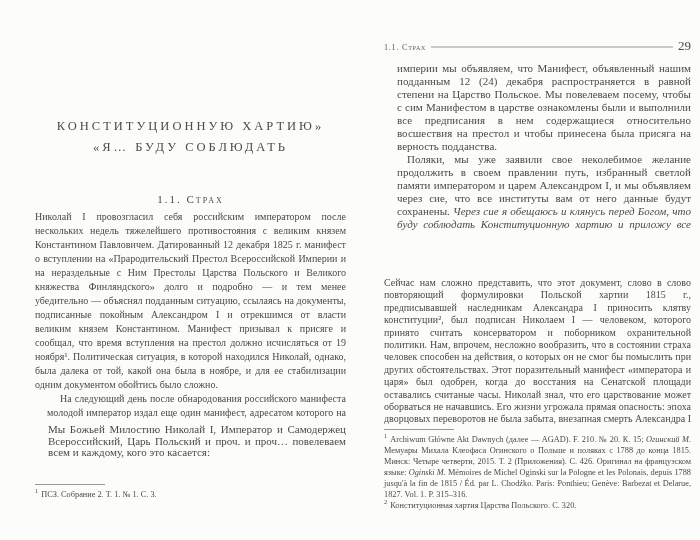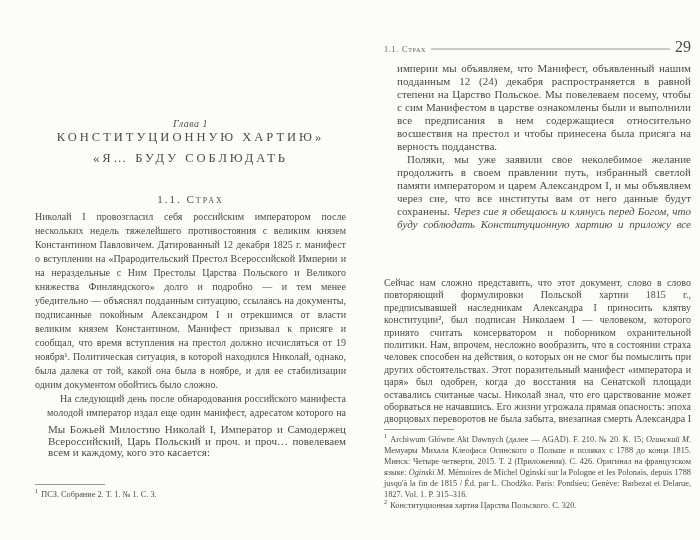--- a/index.html
+++ b/index.html
@@ -45,31 +45,30 @@
   .page-right .fn-block { top:429px; }
   .fn-rule { width:70px; border-top:1px solid var(--rule,#97958f); margin-bottom:4px; }
   .fn p { margin:0; }
   .fnm { font-size:6.5px; vertical-align:super; line-height:0; margin-right:3px; }
 
   
   .running-head { position:absolute; top:38px; left:0; right:0;
     display:flex; align-items:baseline; font-size:8px; color:#5c5a55; }
   .rh-title { font-variant:small-caps; letter-spacing:.8px; white-space:nowrap; }
   .rh-rule { flex:1; border-bottom:1px solid var(--rule,#a09e99); margin:0 5px; transform:translateY(-2.5px); }
-  .rh-page { font-size:16px; color:var(--text,#4c4a45); }
+  .rh-page { font-size:13px; color:var(--text,#4c4a45); }
 </style>
 </head>
 <body>
 
 <div class="spread">
 
   <div class="page page-left">
 
     <div class="chapter-block">
-      <div class="chapter-label">Глава 1</div>
       <div class="chapter-title" style="margin-top:0">КОНСТИТУЦИОННУЮ ХАРТИЮ»</div>
       <div class="chapter-title">«Я… БУДУ СОБЛЮДАТЬ</div>
     </div>
 
     <div class="section-heading">1.1. Страх</div>
 
     <div class="body-block">
       <p><span>Николай I провозгласил себя российским императором после нескольких недель тяжелейшего противостояния с великим князем Константином Павловичем. Датированный 12 декабря 1825 г. манифест о вступлении на «Прародительский Престол Всероссийской Империи и на нераздельные с Ним Престолы Царства Польского и Великого княжества Финляндского» долго и подробно — и тем менее убедительно — объяснял подданным ситуацию, ссылаясь на документы, подписанные покойным Александром I и отрекшимся от власти великим князем Константином. Манифест призывал к присяге и сообщал, что время вступления на престол должно исчисляться от 19 ноября¹. Политическая ситуация, в которой находился Николай, однако, была далека от той, какой она была в ноябре, и для ее стабилизации одним документом обойтись было сложно.</span></p>
       <p class="ind"><span>На следующий день после обнародования российского манифеста молодой император издал еще один манифест, адресатом которого на сей раз стали жители Царства Польского:</span></p>
     </div>

